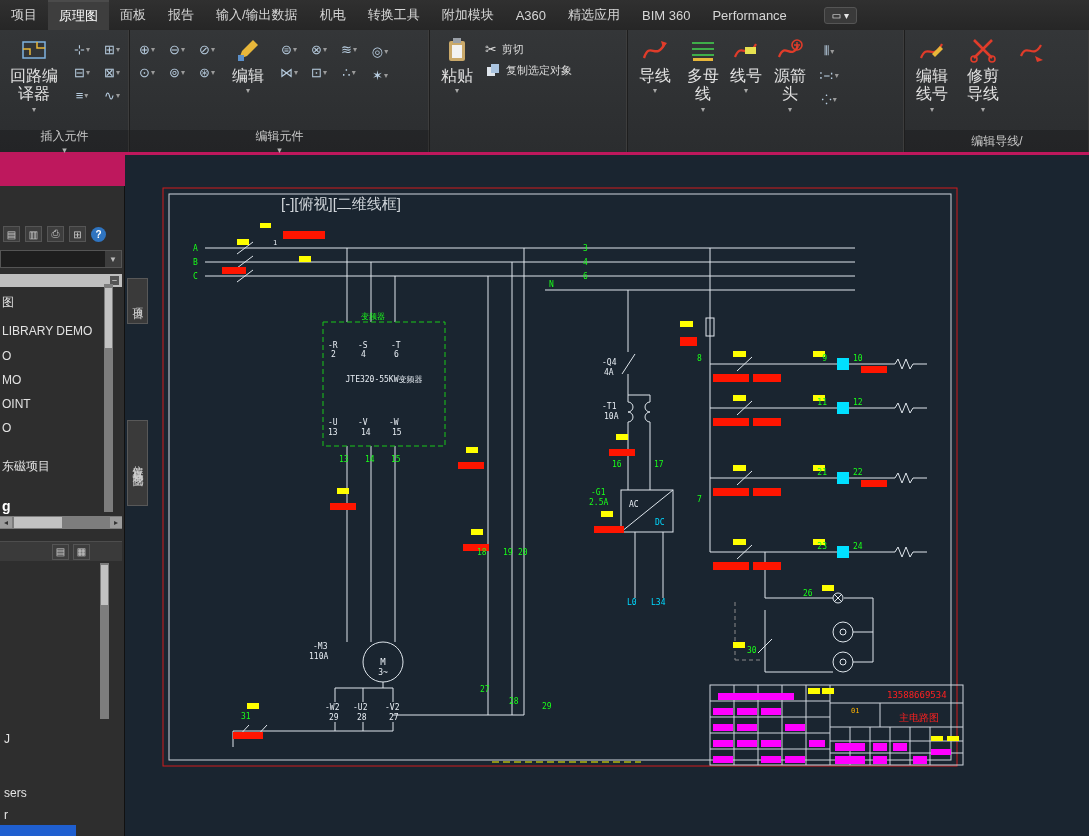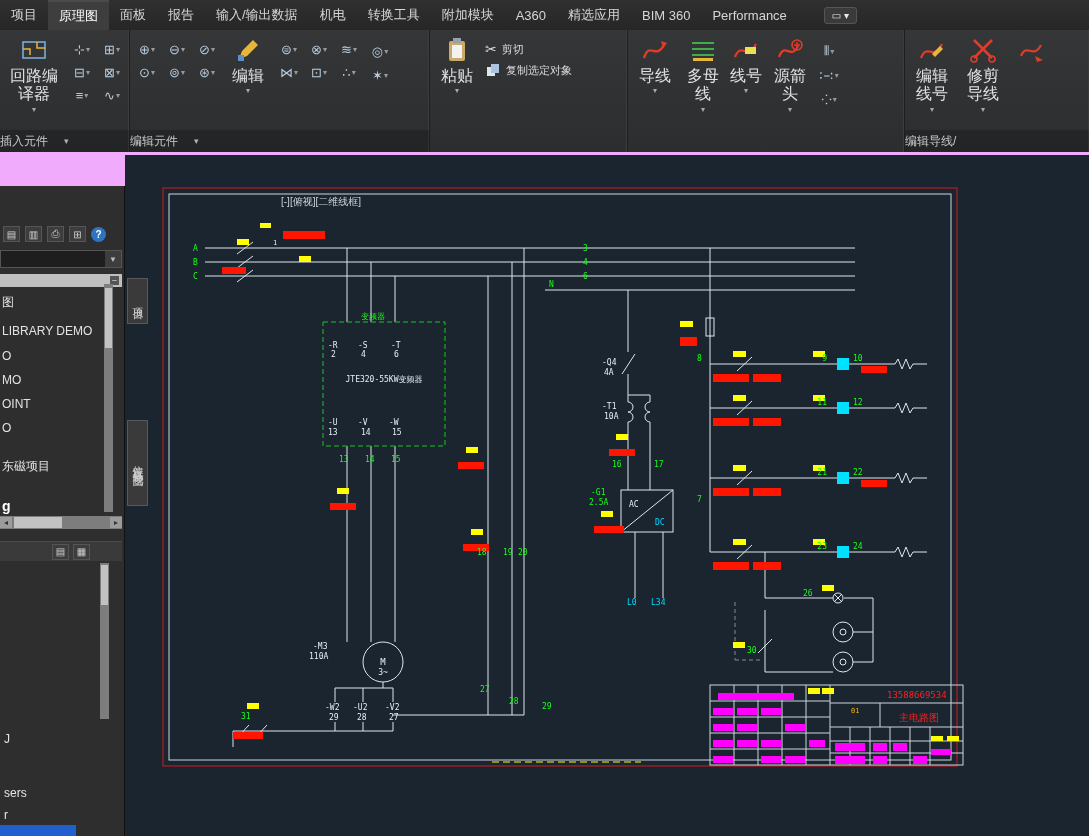--- a/index.html
+++ b/index.html
@@ -1,34 +1,34 @@
 <!DOCTYPE html>
 <html><head>
 <meta charset="utf-8">
 <style>
   * { margin:0; padding:0; box-sizing:border-box; }
   html,body { width:1089px; height:836px; overflow:hidden; background:#222;
               font-family:"Liberation Sans", sans-serif; }
-  .app { position:relative; width:1089px; height:836px; background:#f0abfc; }
+  .app { position:relative; width:1089px; height:836px; background:#be185d; }
 
   
   .menubar { position:absolute; top:0; left:0; width:1089px; height:30px;
              background:linear-gradient(#303030,#262626); display:flex; align-items:stretch; z-index:10; }
   .mitem { display:flex; align-items:center; padding:0 11px; font-size:13px; color:#d6d6d6; cursor:default; }
   .mitem.active { background:#3e3e3e; color:#fff; border-top:2px solid #4b4b4b; }
   .m-widget { margin-left:26px; align-self:center; background:#3a3a3a; border:1px solid #555; border-radius:3px;
               color:#e8e8e8; font-size:10px; padding:2px 7px; }
 
   
   .ribbon { position:absolute; top:30px; left:0; width:1089px; height:122px;
             background:linear-gradient(#343638,#2b2d2f); z-index:9; }
   .rp { position:absolute; top:0; height:122px; border-right:1px solid #1e1e1e; box-shadow:inset -1px 0 0 #3d3d3d; }
   .rp-body { height:100px; display:flex; align-items:flex-start; padding:3px 4px 0 4px; gap:5px; overflow:hidden; }
-  .rp-label { height:22px; display:flex; align-items:center; justify-content:flex-start; gap:16px;
-              font-size:12px; color:#c9c9c9; background:rgba(0,0,0,.18); }
+  .rp-label { height:22px; display:flex; align-items:center; justify-content:center; gap:0;
+              font-size:12px; color:#c9c9c9; background:rgba(0,0,0,.18);flex-direction:column; }
   .parr { font-size:9px; color:#b0b0b0; }
   .bigtool { display:flex; flex-direction:column; align-items:center; width:46px; padding-top:2px; cursor:default; }
   .bigtool .ic { width:30px; height:30px; display:flex; align-items:center; justify-content:center; }
   .bigtool .lb { font-size:16px; line-height:1.15; color:#e0e0e0; text-align:center; margin-top:2px; }
   .bigtool .arr { font-size:8px; color:#a8a8a8; margin-top:1px; }
   .sgrid { display:grid; grid-template-columns:repeat(2,26px); gap:3px 4px; padding-top:6px; }
   .sgrid.three { grid-template-columns:repeat(3,26px); }
   .stool { width:26px; height:20px; display:flex; align-items:center; justify-content:center;
            color:#b8cde0; font-size:13px; border-radius:2px; }
   .stool i { font-style:normal; font-size:8px; color:#9a9a9a; margin-left:1px; }
@@ -75,21 +75,21 @@
   .hscroll .harr { position:absolute; top:1px; width:12px; height:11px; background:#9c9c9c; color:#333;
                    font-size:8px; text-align:center; line-height:11px; }
   .p2head { position:absolute; top:355px; left:0; width:122px; height:20px; background:#3a3a3a;
             border-top:1px solid #4d4d4d; display:flex; align-items:center; gap:4px; padding-left:52px; }
   .sb-bottom { position:absolute; left:4px; font-size:12px; color:#e5e5e5; }
   .bluestrip { position:absolute; left:0; bottom:0; width:76px; height:11px; background:#1f5fd0; }
 
   
   .canvas { position:absolute; top:155px; left:125px; width:964px; height:681px; background:#1a2530; z-index:1; }
   .canvas svg { position:absolute; top:0; left:0; }
-  .vplabel { position:absolute; top:40px; left:156px; font-size:10px; color:#cfd4d9; z-index:3; }
+  .vplabel { position:absolute; top:40px; left:156px; font-size:15px; color:#cfd4d9; z-index:3; }
   .vtab { position:absolute; left:2px; width:21px; background:#3a3a3a; border:1px solid #585858;
           color:#cfcfcf; writing-mode:vertical-rl; font-size:11px; letter-spacing:2px;
           display:flex; align-items:center; justify-content:center; z-index:3; }
   svg text { font-family:"DejaVu Sans Mono", monospace; }
 </style>
 </head>
 <body>
 
 <div class="app">
 

